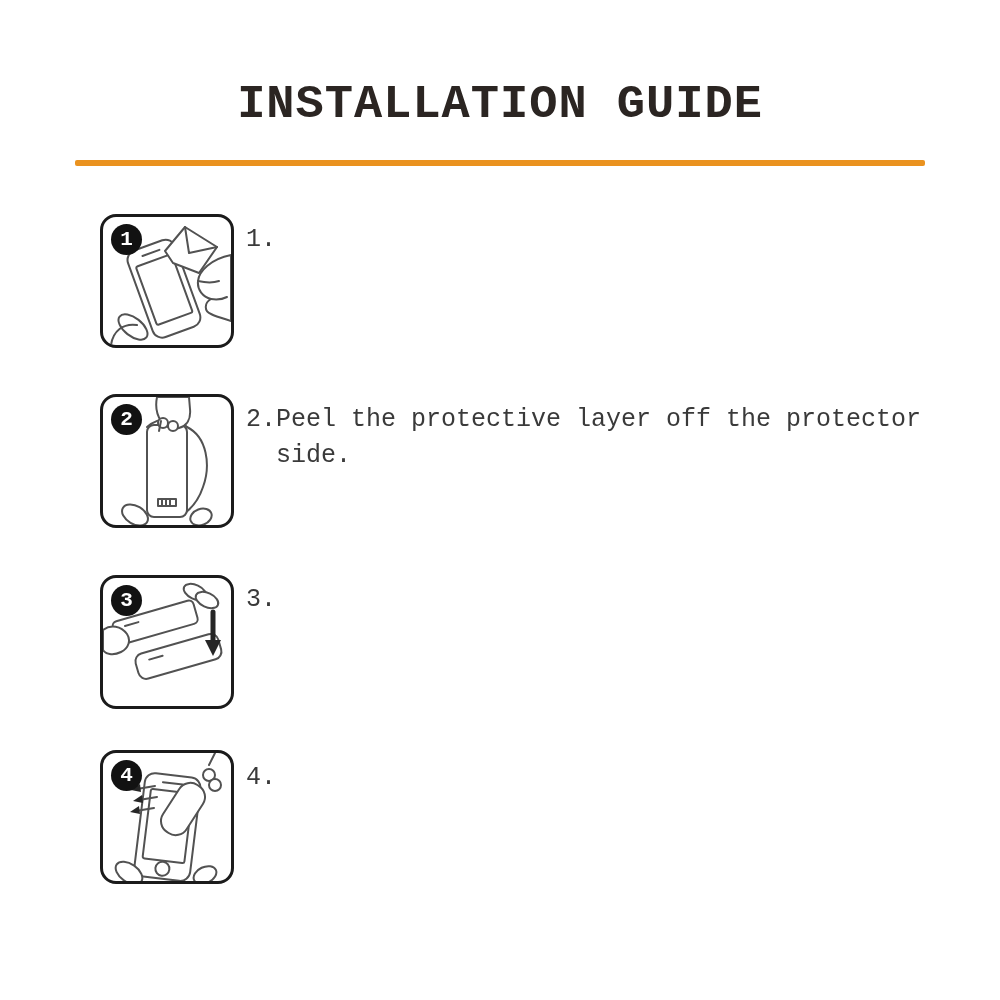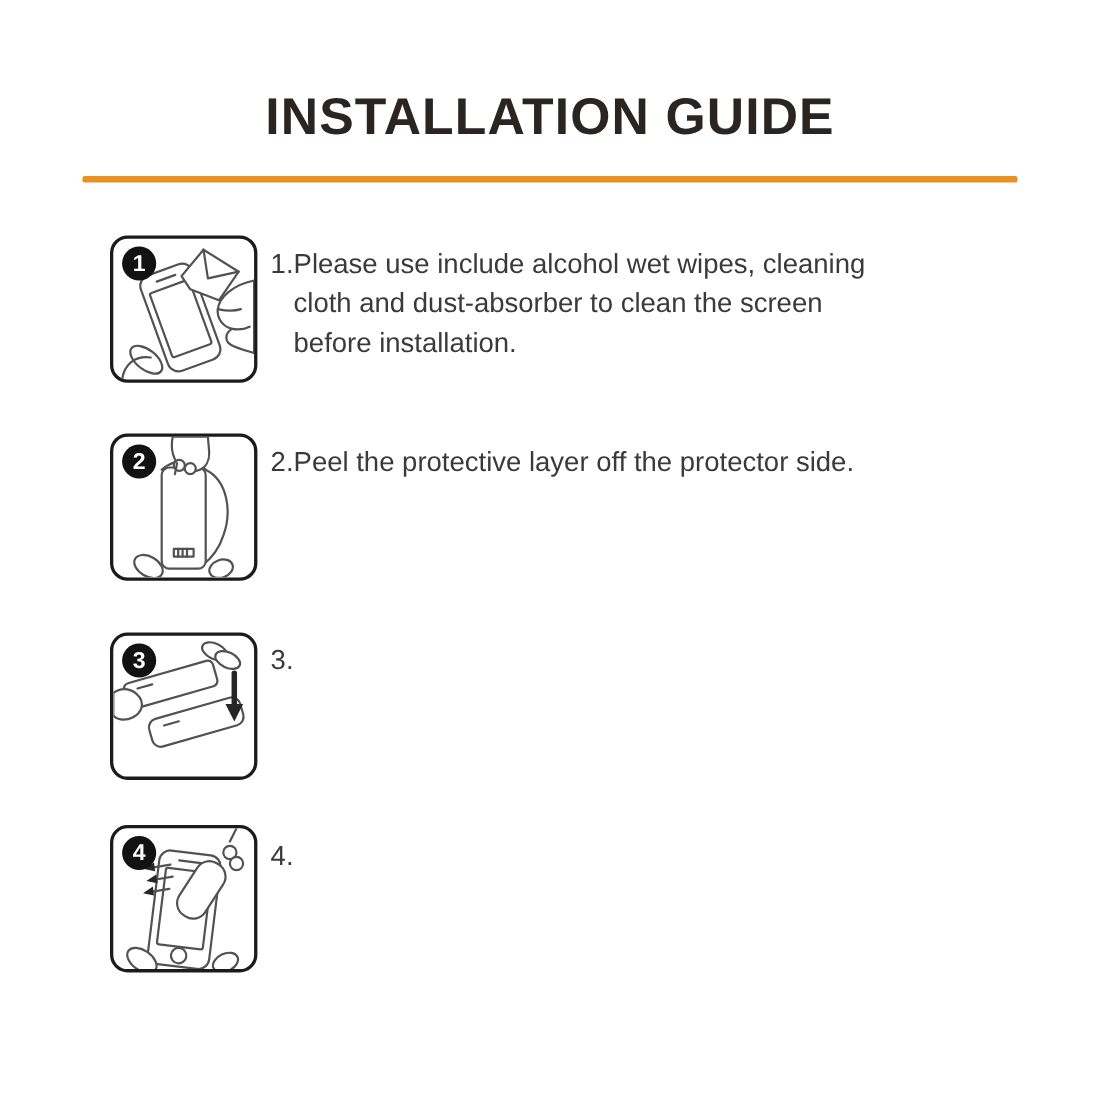--- a/index.html
+++ b/index.html
@@ -1,21 +1,21 @@
 <!DOCTYPE html>
 <html><head>
 <meta charset="utf-8">
 <style>
   html, body { margin: 0; padding: 0; background: #ffffff; }
   #page {
     position: relative;
     width: 996px;
     height: 1000px;
     background: #ffffff;
-    font-family: Liberation Sans, sans-serif;
+    font-family: Liberation Mono, monospace;
     overflow: hidden;
   }
   .title {
     position: absolute;
     top: 78px;
     left: 0;
     width: 1000px;
     text-align: center;
     font-size: 47px;
     font-weight: 800;
@@ -98,23 +98,20 @@
         <path d="M95,64 C104,66 110,66 116,64"></path>
         <path d="M108,82 C114,83 120,82 124,80"></path>
         <g transform="rotate(38 30 110)">
           <ellipse class="fill-white" cx="30" cy="110" rx="17" ry="9"></ellipse>
         </g>
         <path d="M8,128 C10,114 20,106 34,108"></path>
       </svg>
     </div>
     <div class="step-text" style="top:222px;">
       <span class="prefix">1.</span>
-        <span class="body">Please use include alcohol wet wipes, cleaning
-cloth and dust-absorber to clean the screen
-before installation.</span>
     </div>
   </div>
 
   <div class="step-row">
     <div class="illus-box" style="top:394px;">
       <div class="badge">2</div>
       <svg width="128" height="128" viewBox="0 0 128 128" class="drawing">
         <path d="M84,30 C104,40 108,68 100,90 C96,102 90,110 82,116"></path>
         <rect class="fill-white" x="44" y="28" width="40" height="92" rx="7"></rect>
         <path d="M44,30 C58,18 76,20 84,30"></path>

